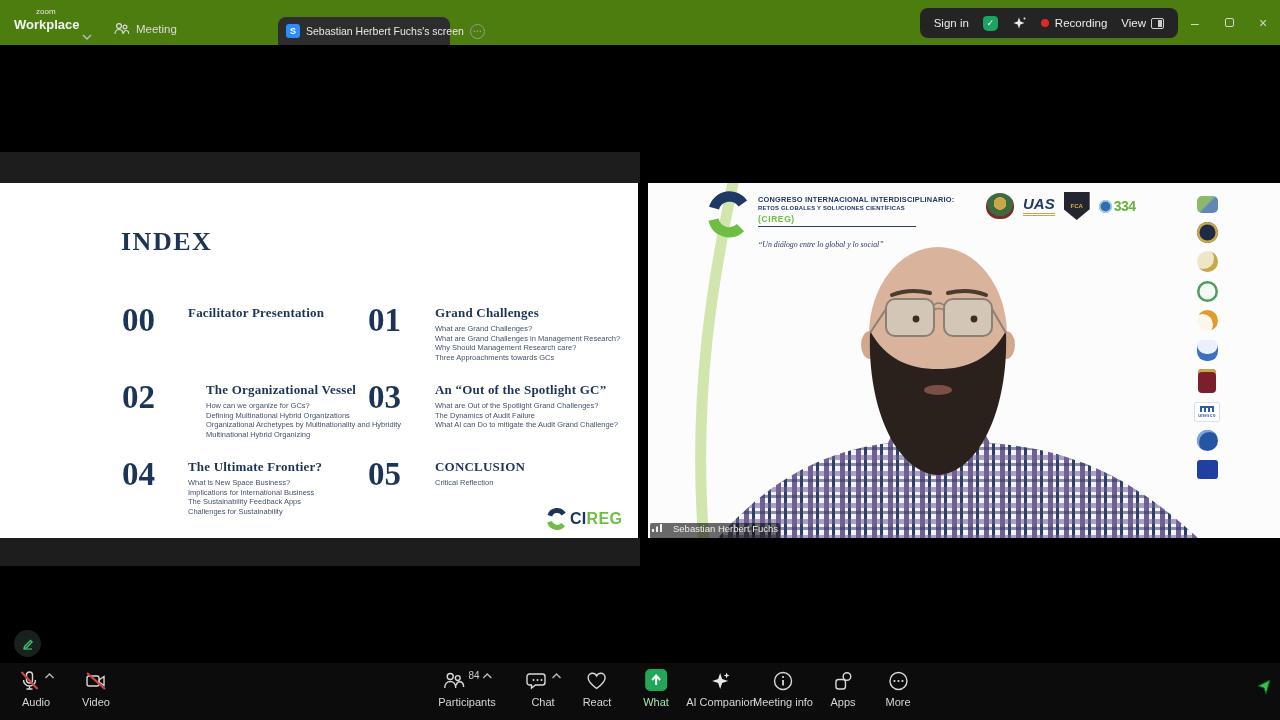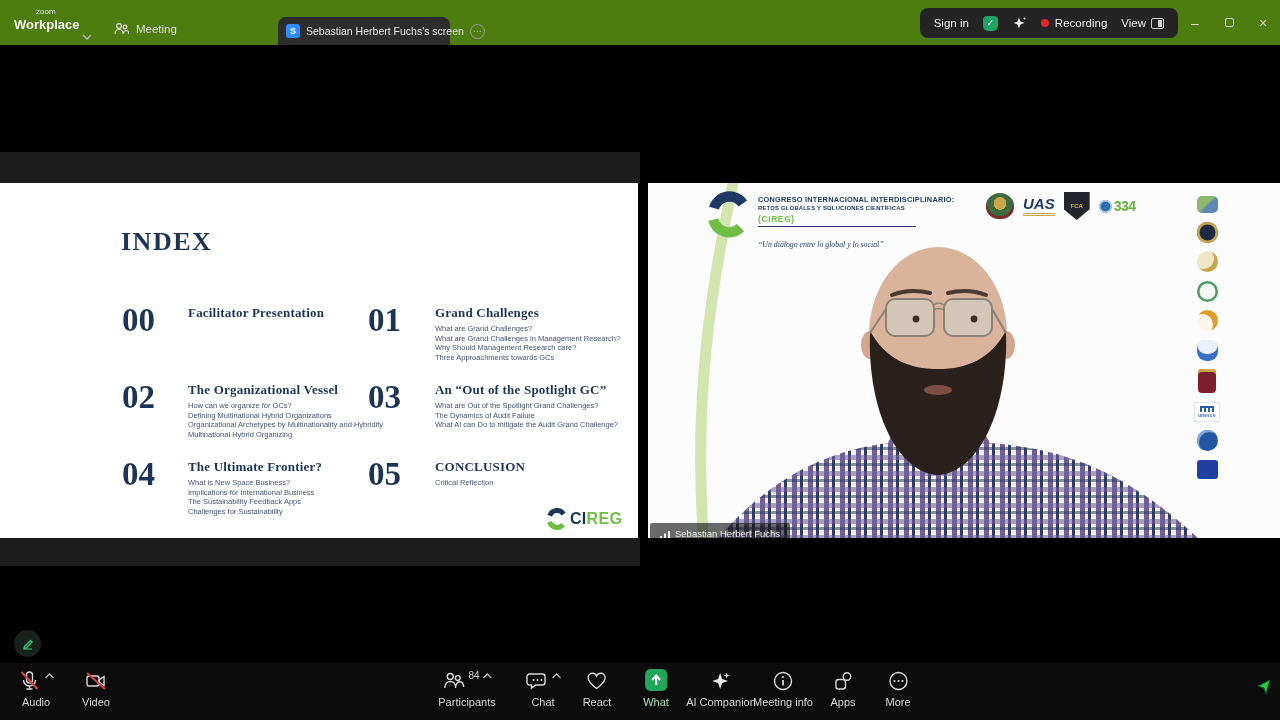--- a/index.html
+++ b/index.html
@@ -84,21 +84,21 @@
   .sl-6 { background:#eaf1fa; box-shadow:inset 0 -7px 0 0 #3a6fc4; border-radius:30% 30% 45% 45%; }
   .sl-7 { background:#7a1f2b; border-radius:4px; height:24px; width:18px;
           box-shadow:inset 0 3px 0 0 #caa64a; }
   .sl-unesco { width:26px; height:20px; border-radius:2px; background:#fff; border:1px solid #d8e2ee;
                display:flex; flex-direction:column; align-items:center; justify-content:center; gap:1px; }
   .sl-unesco .bars { width:14px; height:6px; background:repeating-linear-gradient(90deg,#2a5caa 0 2px,#fff 2px 4px); border-top:2px solid #2a5caa; }
   .sl-unesco .txt { font-size:4.5px; font-weight:bold; color:#2a5caa; letter-spacing:.3px; }
   .sl-9 { background:#2456a4; box-shadow:inset 2px 2px 0 0 #7fa7dd; }
   .sl-10 { background:#1f3fa3; border-radius:3px; height:19px; }
   .name-tag { position:absolute; left:2px; top:340px; height:16px; background:rgba(15,15,15,.62);
-              border-radius:2px; display:flex; align-items:flex-end; gap:4px; padding:0 10px; }
+              border-radius:2px; display:flex; align-items:flex-start; gap:10px; padding:0 2px; }
   .name-tag .txt { color:#f0f0f0; font-size:9.5px; white-space:nowrap; }
 
   
   .pencil-btn { position:absolute; left:14px; top:630px; width:27px; height:27px; border-radius:50%;
                 background:#18211b; display:flex; align-items:center; justify-content:center; }
 
   
   #footer { position:absolute; left:0; top:663px; width:1280px; height:57px; background:#0c0c0c; }
   .fbtn { position:absolute; top:6px; display:flex; flex-direction:column; align-items:center; gap:3px;
           transform:translateX(-50%); }
@@ -177,21 +177,21 @@
   <div class="sec-num" style="left:368px; top:121px;">01</div>
   <div class="sec-body" style="left:435px; top:122px;">
     <div class="sec-title">Grand Challenges</div>
     <div class="sec-item">What are Grand Challenges?</div>
     <div class="sec-item">What are Grand Challenges in Management Research?</div>
     <div class="sec-item">Why Should Management Research care?</div>
     <div class="sec-item">Three Approachments towards GCs</div>
   </div>
 
   <div class="sec-num" style="left:122px; top:198px;">02</div>
-  <div class="sec-body" style="left:188px; top:199px;">
+  <div class="sec-body" style="left:206px; top:199px;">
     <div class="sec-title">The Organizational Vessel</div>
     <div class="sec-item">How can we organize for GCs?</div>
     <div class="sec-item">Defining Multinational Hybrid Organizations</div>
     <div class="sec-item">Organizational Archetypes by Multinationality and Hybridity</div>
     <div class="sec-item">Multinational Hybrid Organizing</div>
   </div>
 
   <div class="sec-num" style="left:368px; top:198px;">03</div>
   <div class="sec-body" style="left:435px; top:199px;">
     <div class="sec-title">An “Out of the Spotlight GC”</div>

